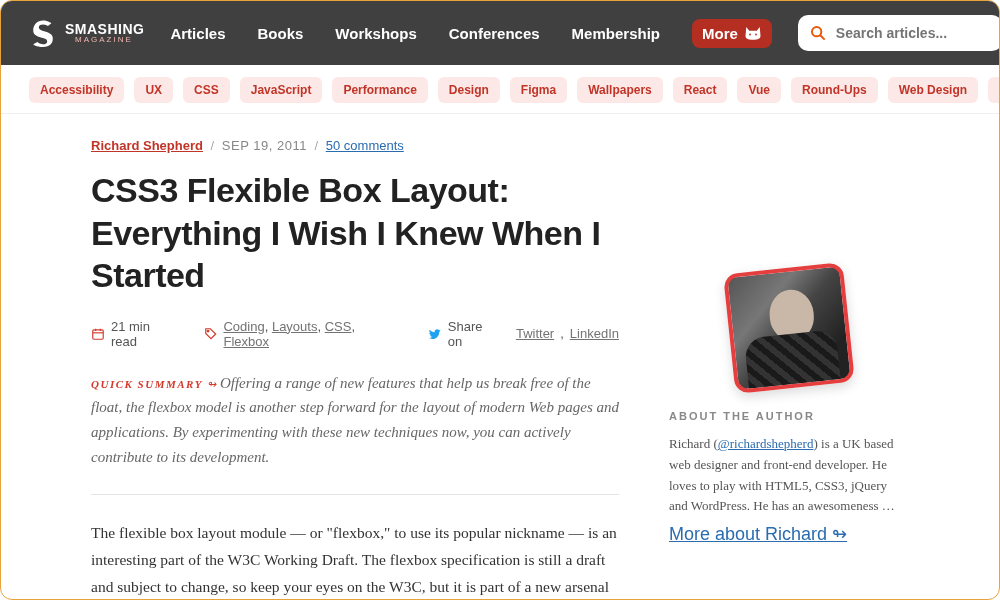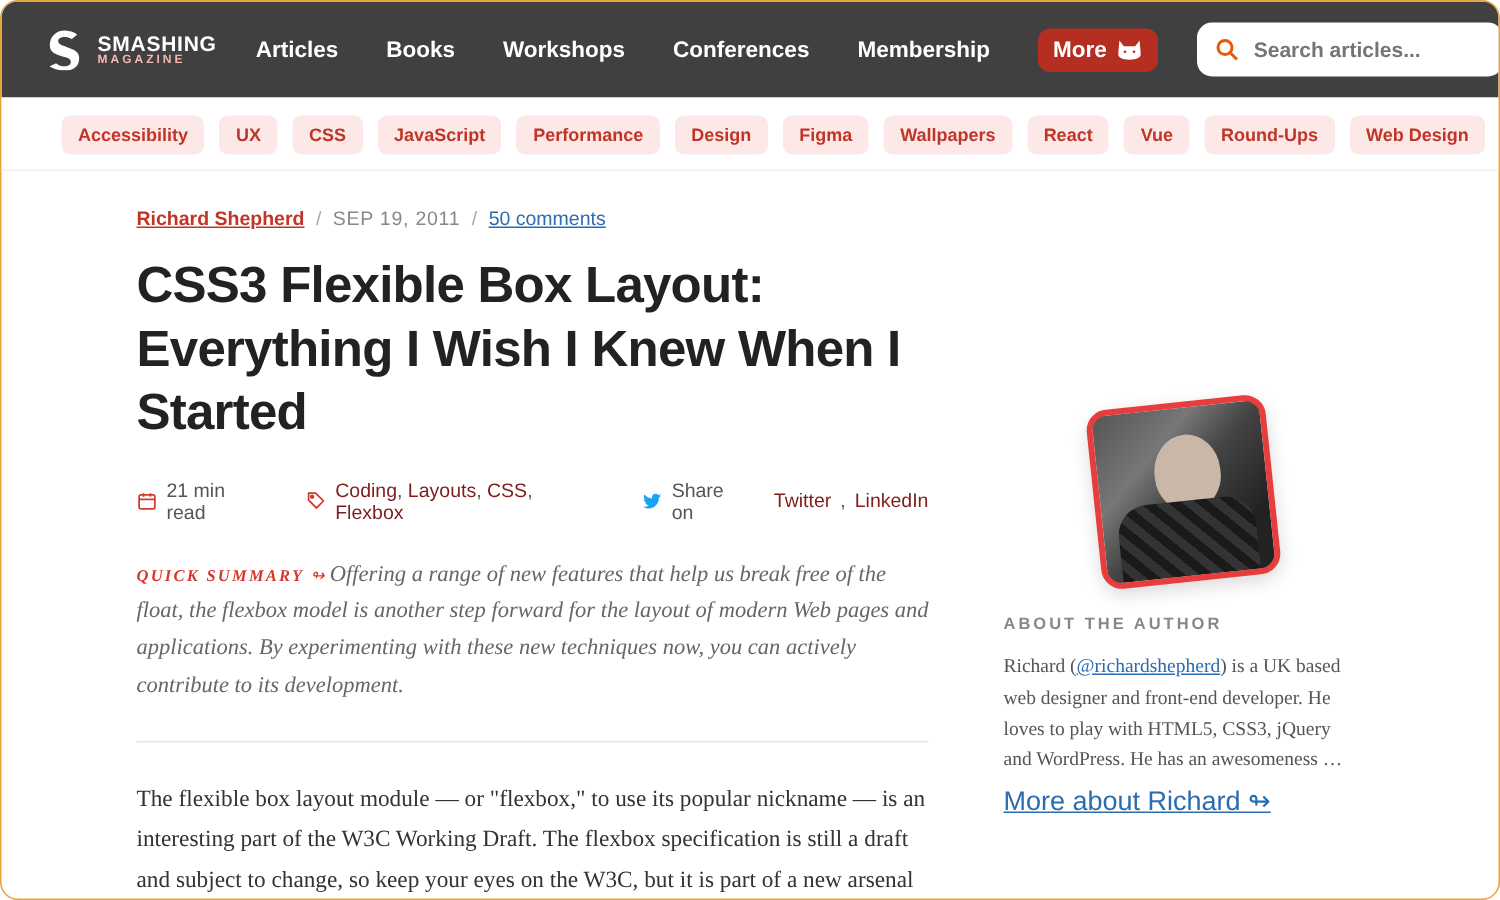--- a/index.html
+++ b/index.html
@@ -4,52 +4,52 @@
 <style>
 * { margin: 0; padding: 0; box-sizing: border-box; }
 body { font-family: -apple-system, BlinkMacSystemFont, 'Segoe UI', Helvetica, Arial, sans-serif; background: #fff; }
 .frame { width: 1000px; height: 600px; border: 1px solid #e8a33d; border-radius: 12px; overflow: hidden; position: relative; }
 
 .topbar { background: #404040; padding: 14px 28px; display: flex; align-items: center; gap: 26px; }
 .logo { display: flex; align-items: center; gap: 8px; }
 .logo-mark { width: 28px; height: 28px; }
 .logo-text { display: flex; flex-direction: column; line-height: 1; }
 .logo-text .l1 { color: #fff; font-weight: 900; font-size: 14px; letter-spacing: 0.5px; }
-.logo-text .l2 { color: #f3b7b0; font-size: 8px; letter-spacing: 2px; font-weight: 700; }
+.logo-text .l2 { color: #f3b7b0; font-size: 8px; letter-spacing: 2px; font-weight: 400; margin-left: 10px; }
 
 .main-nav { display: flex; align-items: center; gap: 32px; flex: 1; }
 .main-nav a { color: #fff; font-weight: 800; font-size: 15px; text-decoration: none; cursor: pointer; }
 .more-btn { background: #b52e22; border-radius: 8px; padding: 6px 10px; display: flex; align-items: center; gap: 6px; }
 .more-btn span { color: #fff; font-weight: 800; font-size: 15px; }
 .cat-icon { width: 18px; height: 16px; }
 
 .search-wrap { margin-left: auto; position: relative; }
 .search-wrap input { width: 204px; padding: 10px 14px 10px 38px; border-radius: 10px; border: none; font-size: 14px; font-weight: 600; color: #666; outline: none; }
 .search-wrap .search-icon { position: absolute; left: 12px; top: 50%; transform: translateY(-50%); width: 16px; height: 16px; }
 
-.cat-bar { background: #fff; padding: 12px 40px 10px; display: flex; gap: 10px; flex-wrap: nowrap; border-bottom: 1px solid #eee; }
+.cat-bar { background: #fff; padding: 12px 28px 10px; display: flex; gap: 10px; flex-wrap: nowrap; border-bottom: 1px solid #eee; }
 .cat-bar a { background: #fce8e6; color: #c13528; font-size: 12px; font-weight: 700; padding: 6px 11px; border-radius: 6px; text-decoration: none; cursor: pointer; white-space: nowrap; }
 
 .content { padding: 24px 90px 0 90px; display: flex; gap: 50px; }
 .main { flex: 1; min-width: 0; }
 .sidebar { width: 240px; flex-shrink: 0; margin-top: 130px; }
 
 .byline { font-size: 13px; margin-bottom: 16px; }
 .byline .author { color: #c13528; font-weight: 700; text-decoration: underline; cursor: pointer; }
 .byline .sep { color: #aaa; margin: 0 4px; }
 .byline .date { color: #888; font-variant: small-caps; letter-spacing: 0.5px; }
 .byline .comments { color: #2b6cb0; text-decoration: underline; cursor: pointer; }
 
 h1.title { font-size: 34px; font-weight: 900; color: #222; line-height: 1.25; margin-bottom: 22px; letter-spacing: -0.5px; }
 
 .meta-row { display: flex; align-items: center; gap: 24px; font-size: 13px; color: #555; margin-bottom: 22px; }
 .meta-row .read { display: flex; align-items: center; gap: 6px; }
 .meta-row .tags { display: flex; align-items: center; gap: 6px; }
 .meta-row .share { display: flex; align-items: center; gap: 6px; }
-.meta-row a { color: #7f1d1d; cursor: pointer; }
+.meta-row a { color: #737373; text-decoration: underline; cursor: pointer; }
 .meta-icon { width: 14px; height: 14px; }
 
 .summary-label { color: #d33a2c; font-size: 11px; font-weight: 800; letter-spacing: 1.5px; text-transform: uppercase; }
 .summary-arrow { color: #d33a2c; font-size: 11px; margin-left: 4px; }
 .summary { font-style: italic; color: #666; font-size: 15px; line-height: 1.65; margin-bottom: 24px; font-family: Georgia, serif; }
 .divider { border: none; border-top: 1px solid #e5e5e5; margin-bottom: 24px; width: 100%; }
 
 .body-text { font-family: Georgia, 'Times New Roman', serif; font-size: 15.5px; color: #333; line-height: 1.75; }
 
 .author-photo { width: 120px; height: 120px; border: 4px solid #e53e3e; border-radius: 14px; transform: rotate(-6deg); margin: 0 auto 22px; background: linear-gradient(135deg, #555 0%, #777 30%, #444 50%, #222 80%); box-shadow: 0 4px 12px rgba(0,0,0,0.15); overflow: hidden; position: relative; }

